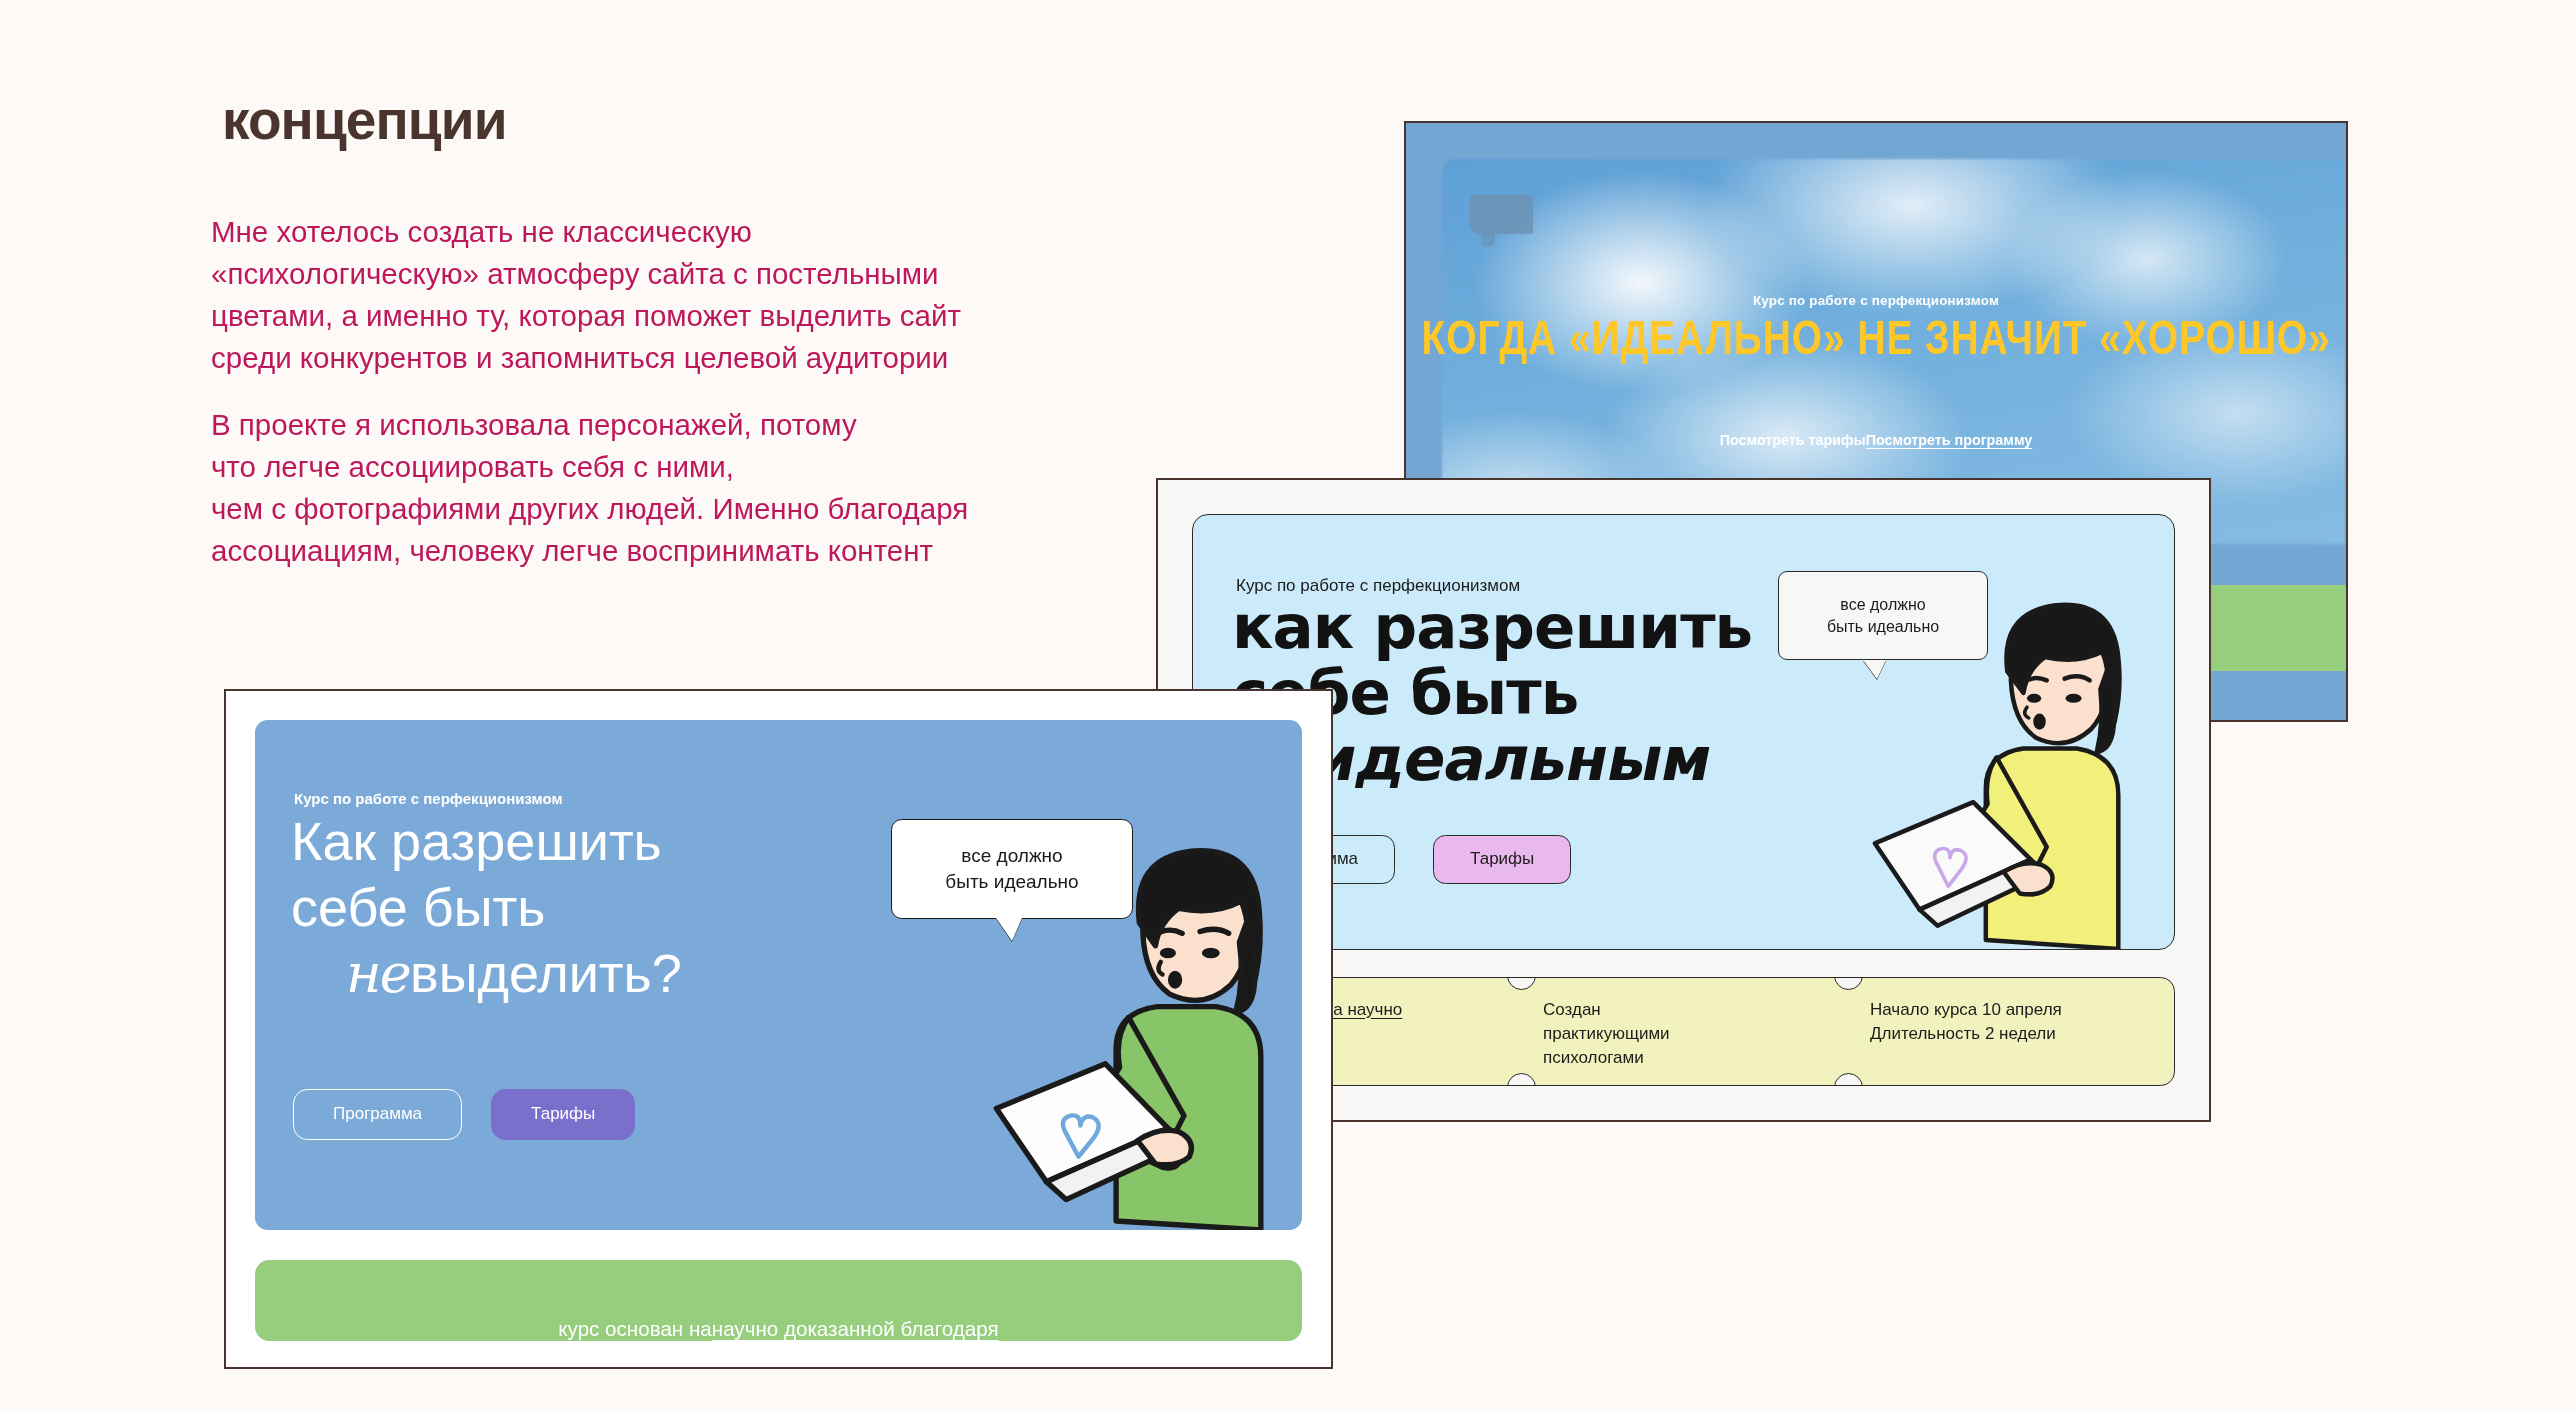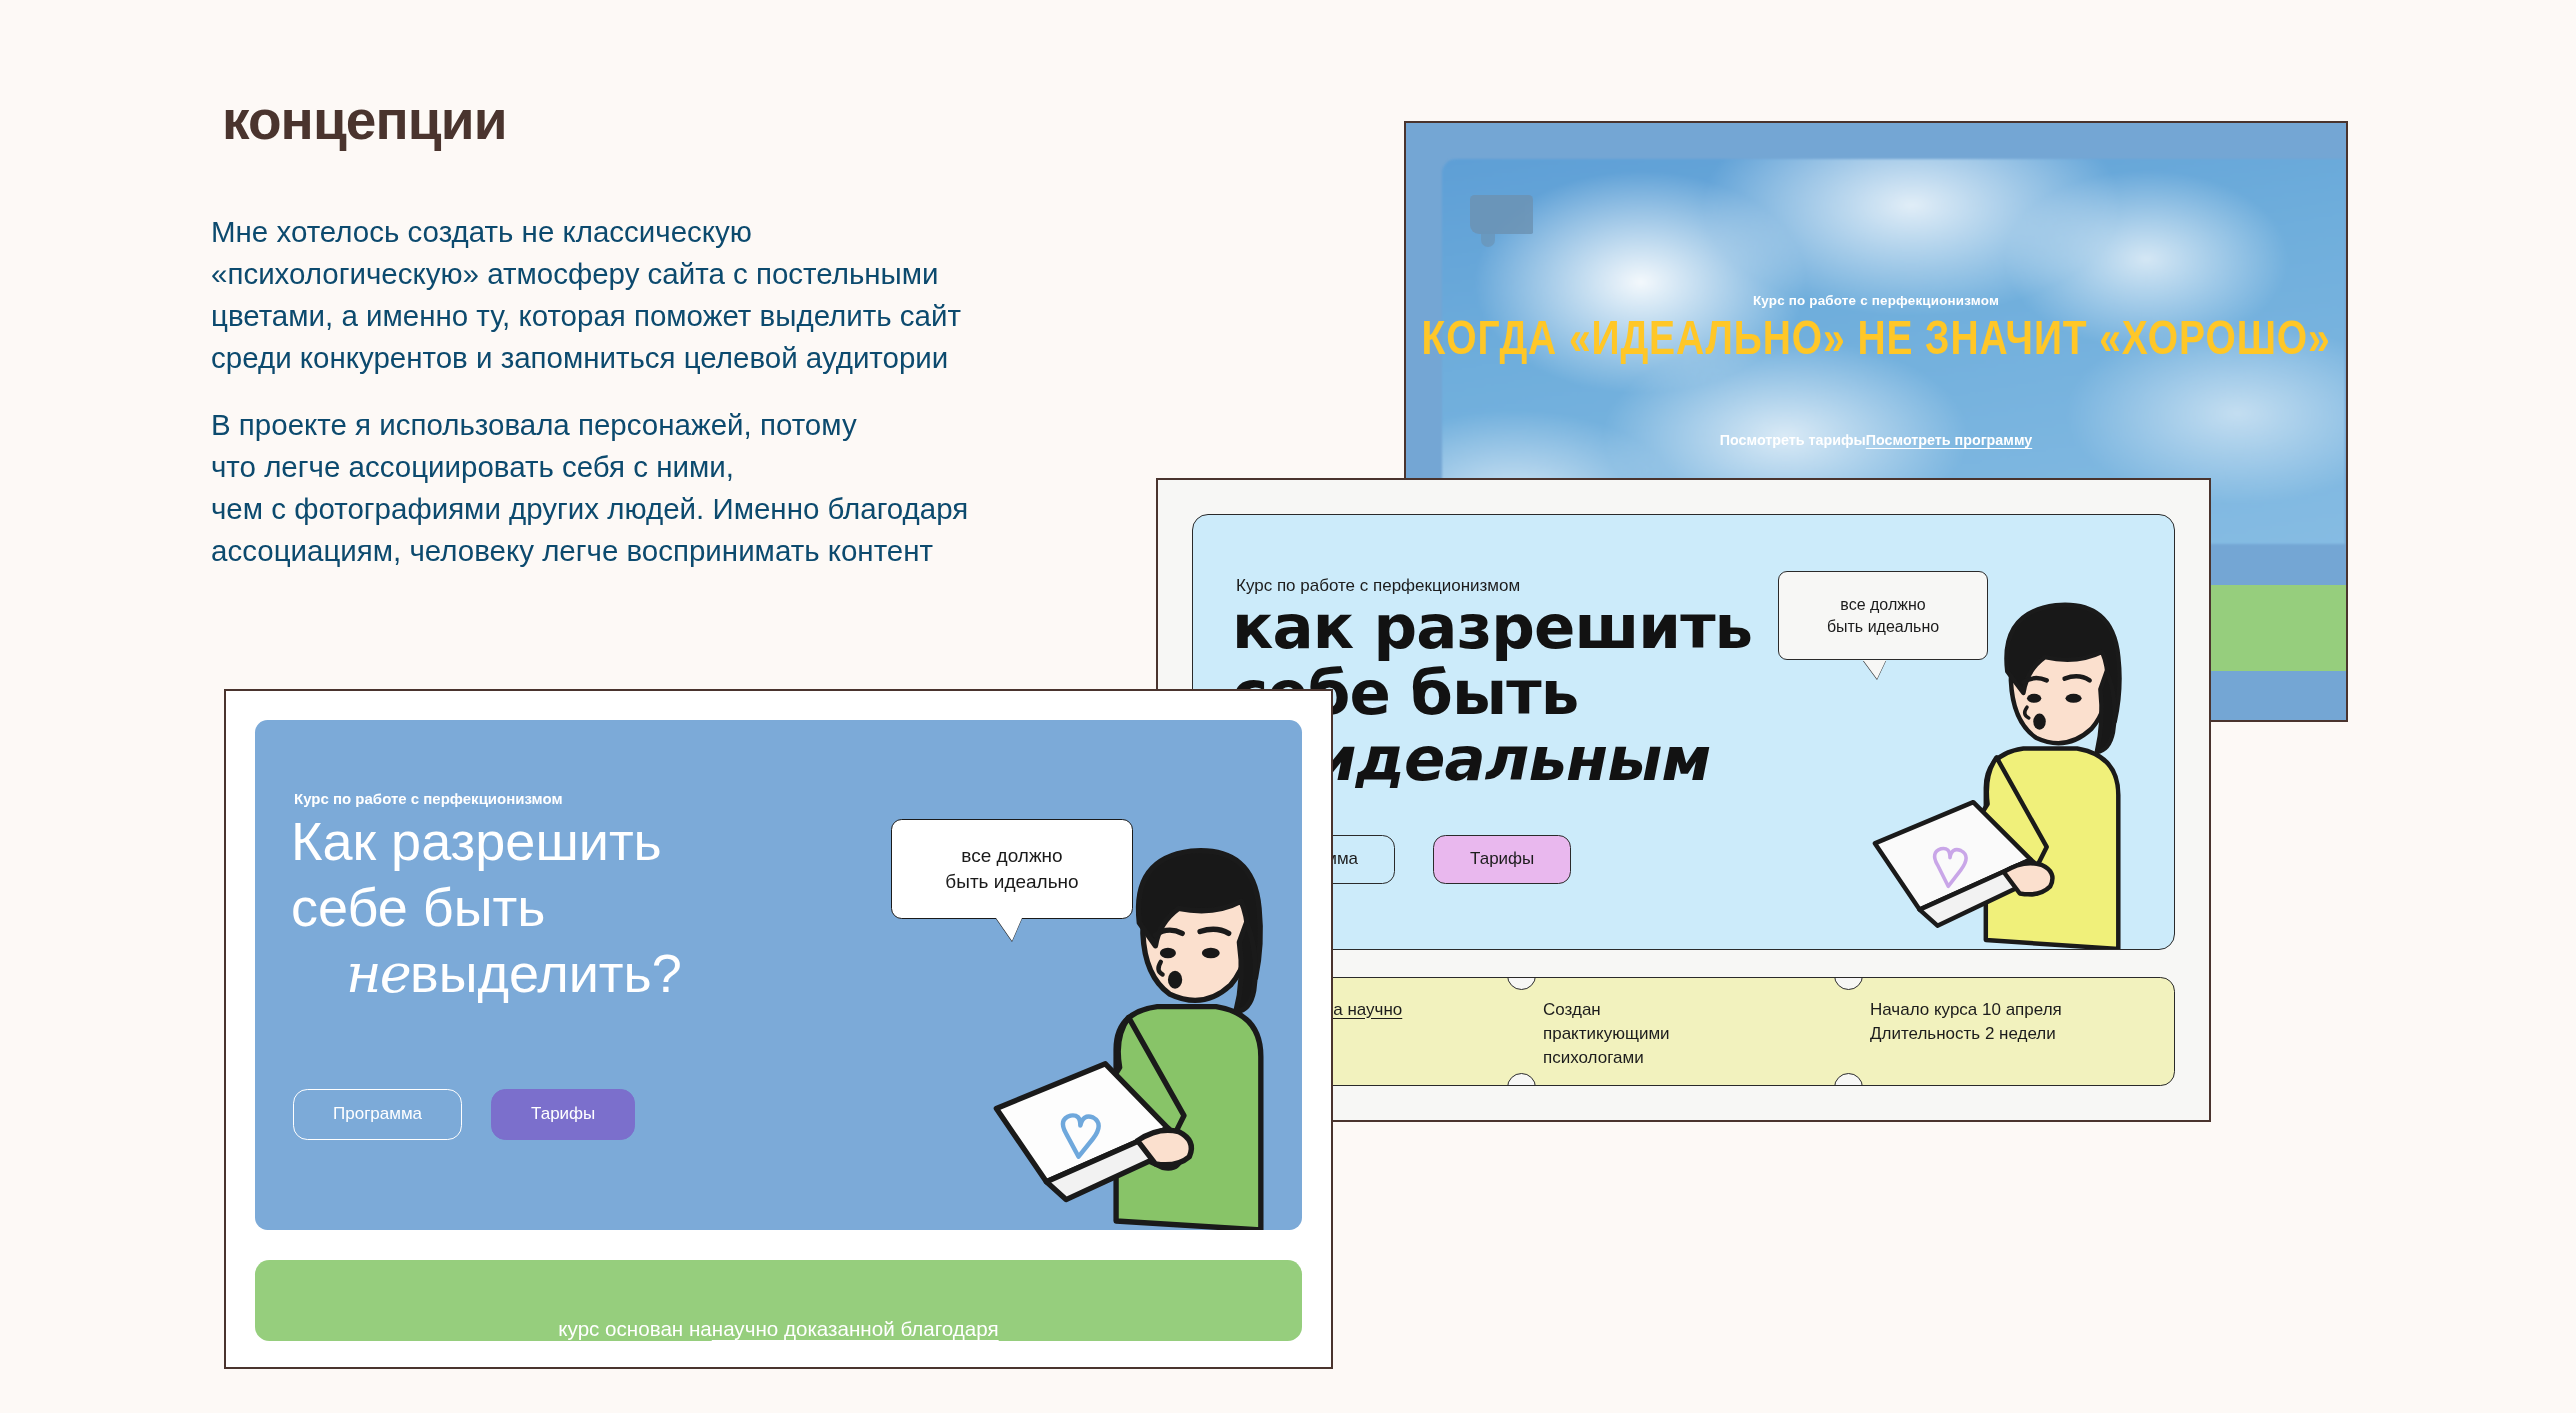--- a/index.html
+++ b/index.html
@@ -13,21 +13,21 @@
 
   
   .heading {
     position: absolute; left: 222px; top: 88px;
     font-size: 55px; font-weight: 700; letter-spacing: -0.9px;
     color: #4A342E;
     font-family: "Liberation Sans", sans-serif;
   }
   .para {
     position: absolute; left: 211px;
-    font-size: 29.5px; line-height: 1.42; color: #0c4a6e;
+    font-size: 29.5px; line-height: 1.42; color: #be185d;
     font-family: "Liberation Sans", sans-serif;
     white-space: pre-line;
   }
   .para-1 { top: 211px; }
   .para-2 { top: 404px; }
 
   
   .mock { position: absolute; border: 2.7px solid #4A342E; }
 
   

